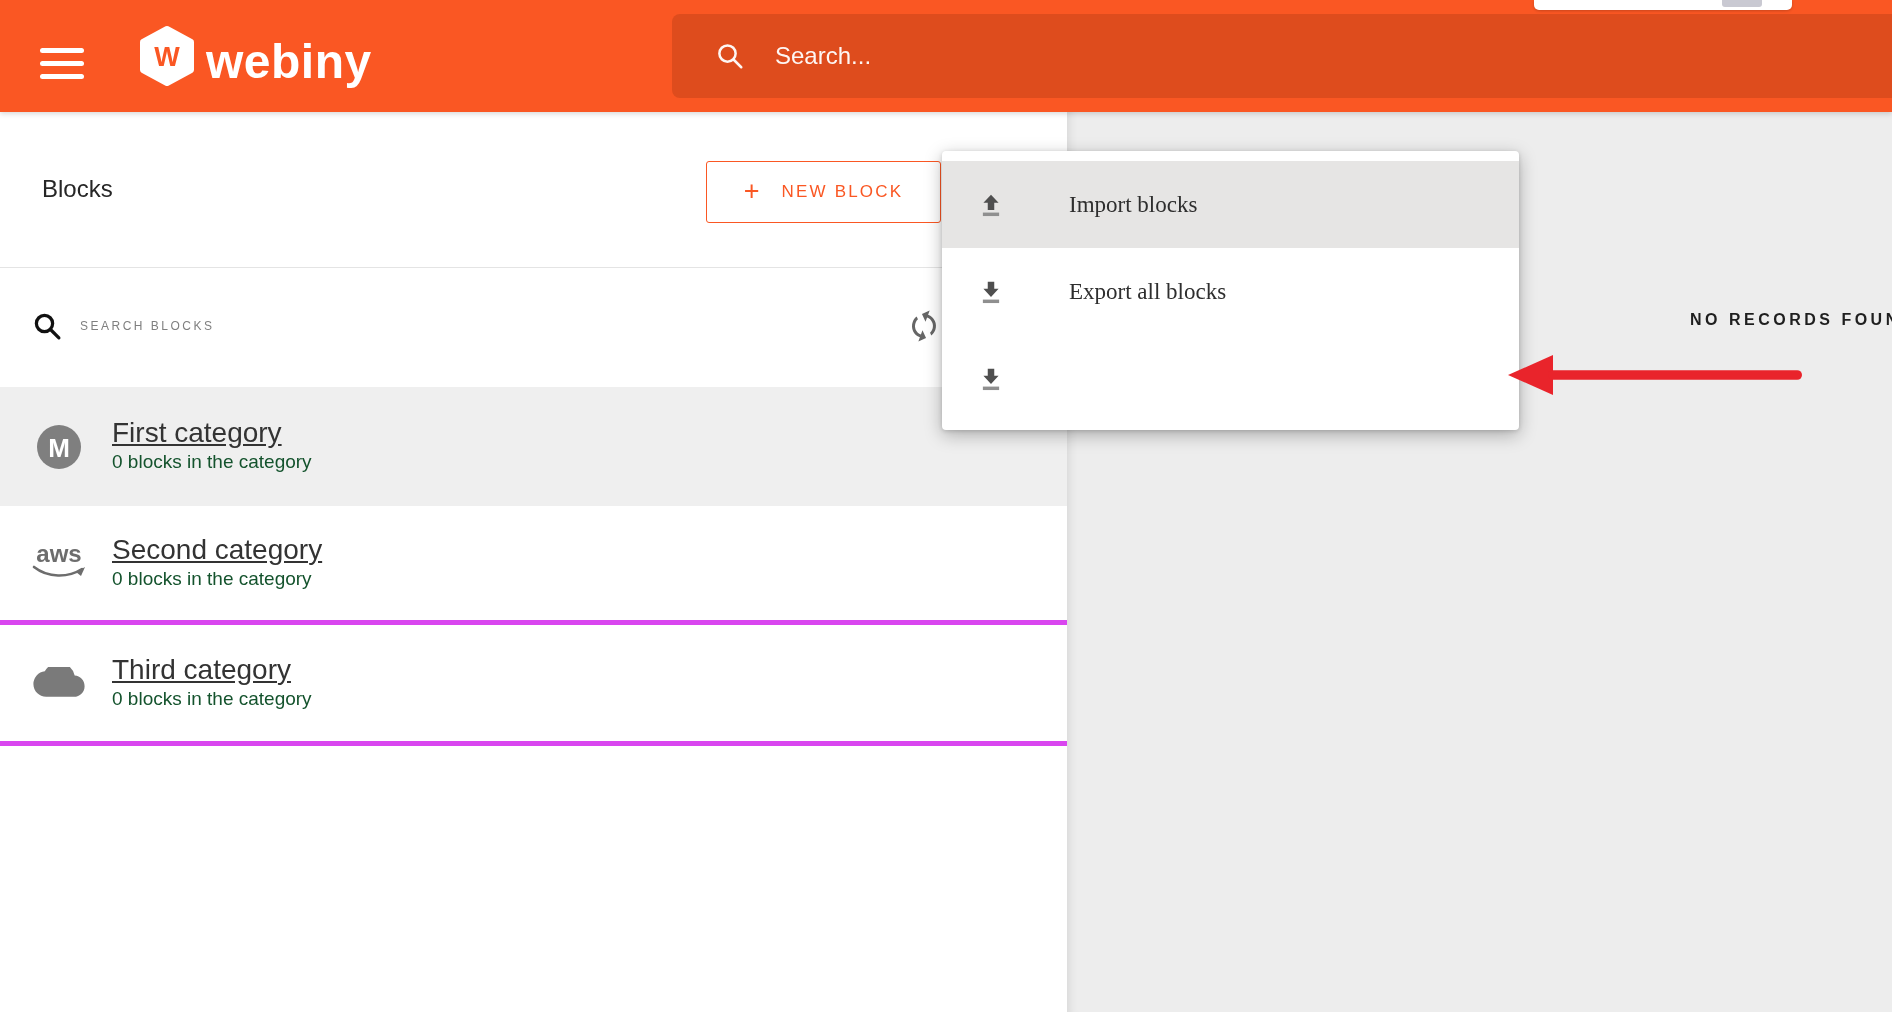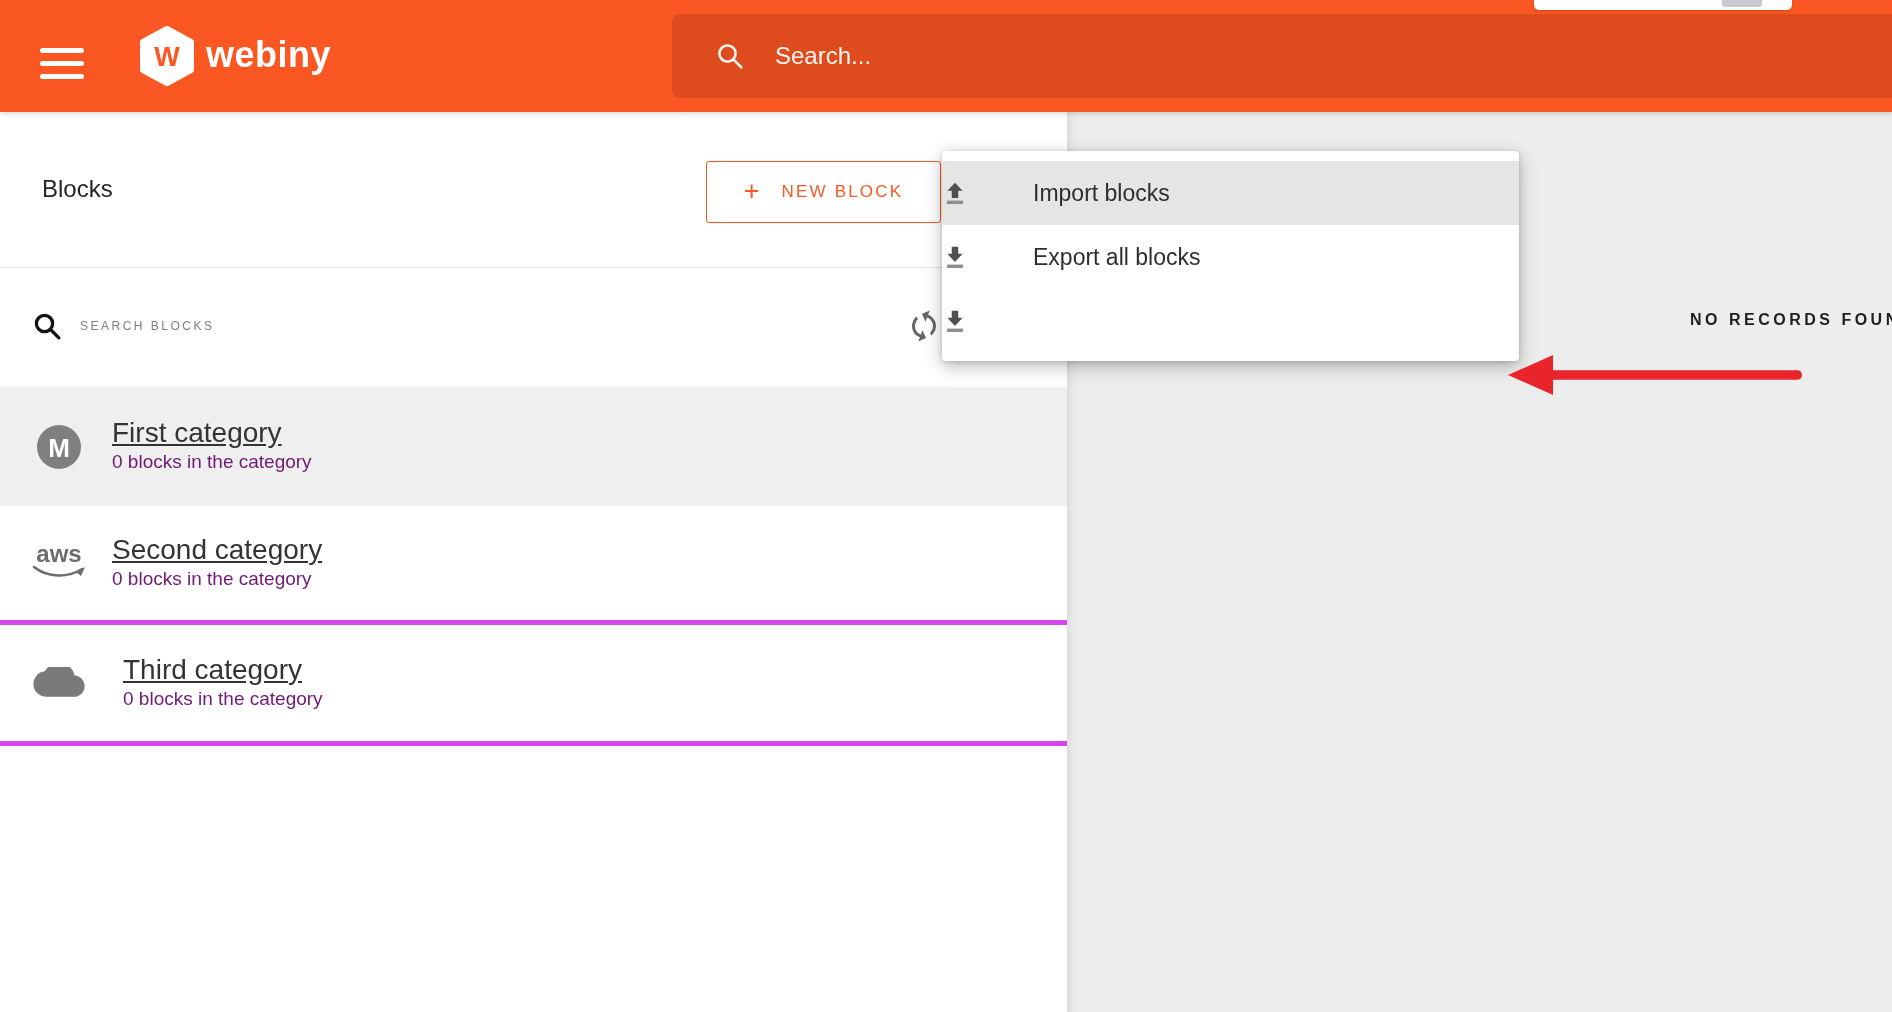--- a/index.html
+++ b/index.html
@@ -23,21 +23,21 @@
   
   .header {
     position:absolute; left:0; top:0; width:1892px; height:112px;
     background:#fa5723; z-index:30; box-shadow:0 2px 5px rgba(0,0,0,0.15);
   }
   .hamburger { position:absolute; left:40px; top:48px; width:44px; height:31px; cursor:pointer; }
   .hamburger .bar { position:absolute; left:0; width:44px; height:5px; background:#fff; border-radius:2.5px; }
   .hamburger .bar:nth-child(1){ top:0; } .hamburger .bar:nth-child(2){ top:13px; } .hamburger .bar:nth-child(3){ top:26px; }
 
   .logo { position:absolute; left:140px; top:26px; display:flex; align-items:center; }
-  .logo-word { position:absolute; left:66px; top:8px; color:#fff; font-size:36px; font-weight:700; letter-spacing:0.5px; }
+  .logo-word { position:absolute; left:66px; top:8px; color:#fff; font-size:48px; font-weight:700; letter-spacing:0.5px; }
 
   .searchbar {
     position:absolute; left:672px; top:14px; width:1324px; height:84px;
     background:#de4c1d; border-radius:8px; display:flex; align-items:center; padding-left:43px;
   }
   .searchbar .sicon { width:30px; height:30px; margin-right:30px; flex:0 0 auto; }
   .searchbar input {
     flex:1; background:transparent; border:none; outline:none;
     color:#fff; font-size:24px; font-family:inherit;
   }
@@ -77,33 +77,33 @@
     font-size:12px; letter-spacing:2.5px; color:#444; font-family:inherit;
   }
   .blocks-search-input::placeholder { color:#7f7f7f; opacity:1; }
   .refresh-btn { position:absolute; left:906px; top:308px; width:36px; height:36px; cursor:pointer; }
 
   
   .cat-list { position:absolute; left:0; top:387px; width:1067px; }
   .cat-row { display:flex; align-items:center; height:119px; padding-left:32px; background:#fff; cursor:pointer; }
   .cat-row.selected { background:#efefef; }
   .cat-row.ruled { border-bottom:5px solid #d946ef;padding-left:32px; }
-  .cat-row:last-child { height:121px;gap:11px; }
+  .cat-row:last-child { height:121px; }
   .cat-icon { width:54px; flex:0 0 auto; display:flex; align-items:center; justify-content:center; }
   .cat-text { margin-left:26px; }
   .cat-name { font-size:28px; color:#333; line-height:27px;text-decoration:underline; }
-  .cat-desc { font-size:19px; color:#701a75; line-height:24px; margin-top:4px; }
+  .cat-desc { font-size:19px; color:#14532d; line-height:24px; margin-top:4px; }
 
   
   .ctx-menu {
     position:absolute; left:942px; top:151px; width:577px;
     background:#fff; border-radius:4px; padding:10px 0 8px 0; z-index:50;
     box-shadow:0 5px 18px rgba(0,0,0,0.28), 0 1px 4px rgba(0,0,0,0.15);
   }
-  .ctx-item { height:64px; display:flex; align-items:center; cursor:pointer; }
+  .ctx-item { height:87px; display:flex; align-items:center; padding-left:36px; cursor:pointer;font-family:Liberation Serif, serif; }
   .ctx-item.highlighted { background:#e6e5e4; }
   .ctx-item .micon { width:26px; height:26px; flex:0 0 auto; }
   .ctx-item .mlabel { margin-left:65px; font-size:23px; color:#2e2e2e; }
 
   
   .red-arrow { position:absolute; left:1500px; top:350px; z-index:60; pointer-events:none; }
 </style>
 </head>
 <body>
 

